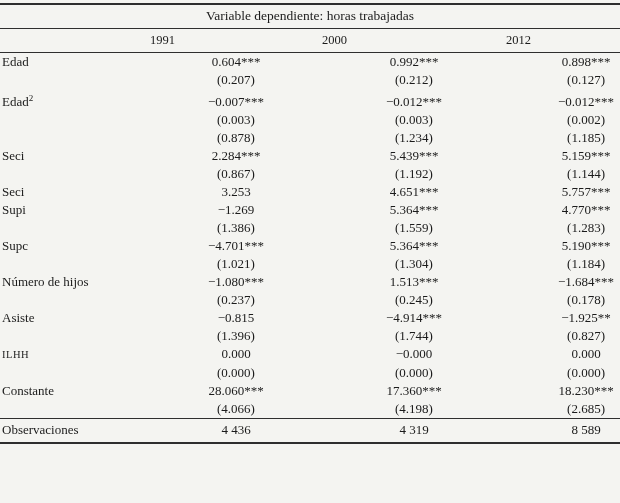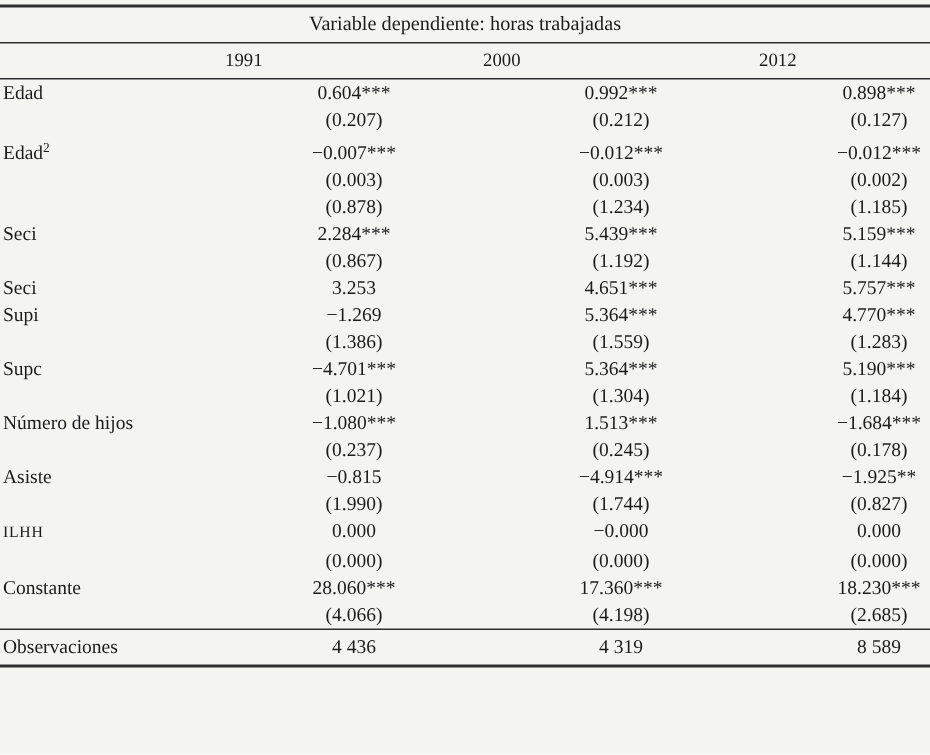--- a/index.html
+++ b/index.html
@@ -155,21 +155,21 @@
           <td class="val c3">(0.178)</td>
         </tr>
         <tr>
           <td class="lbl"><span>Asiste</span></td>
           <td class="val c1">−0.815</td>
           <td class="val c2">−4.914***</td>
           <td class="val c3">−1.925**</td>
         </tr>
         <tr>
           <td class="lbl"></td>
-          <td class="val c1">(1.990)</td>
+          <td class="val c1">(1.396)</td>
           <td class="val c2">(1.744)</td>
           <td class="val c3">(0.827)</td>
         </tr>
         <tr>
           <td class="lbl sc"><span>ILHH</span></td>
           <td class="val c1">0.000</td>
           <td class="val c2">−0.000</td>
           <td class="val c3">0.000</td>
         </tr>
         <tr>

